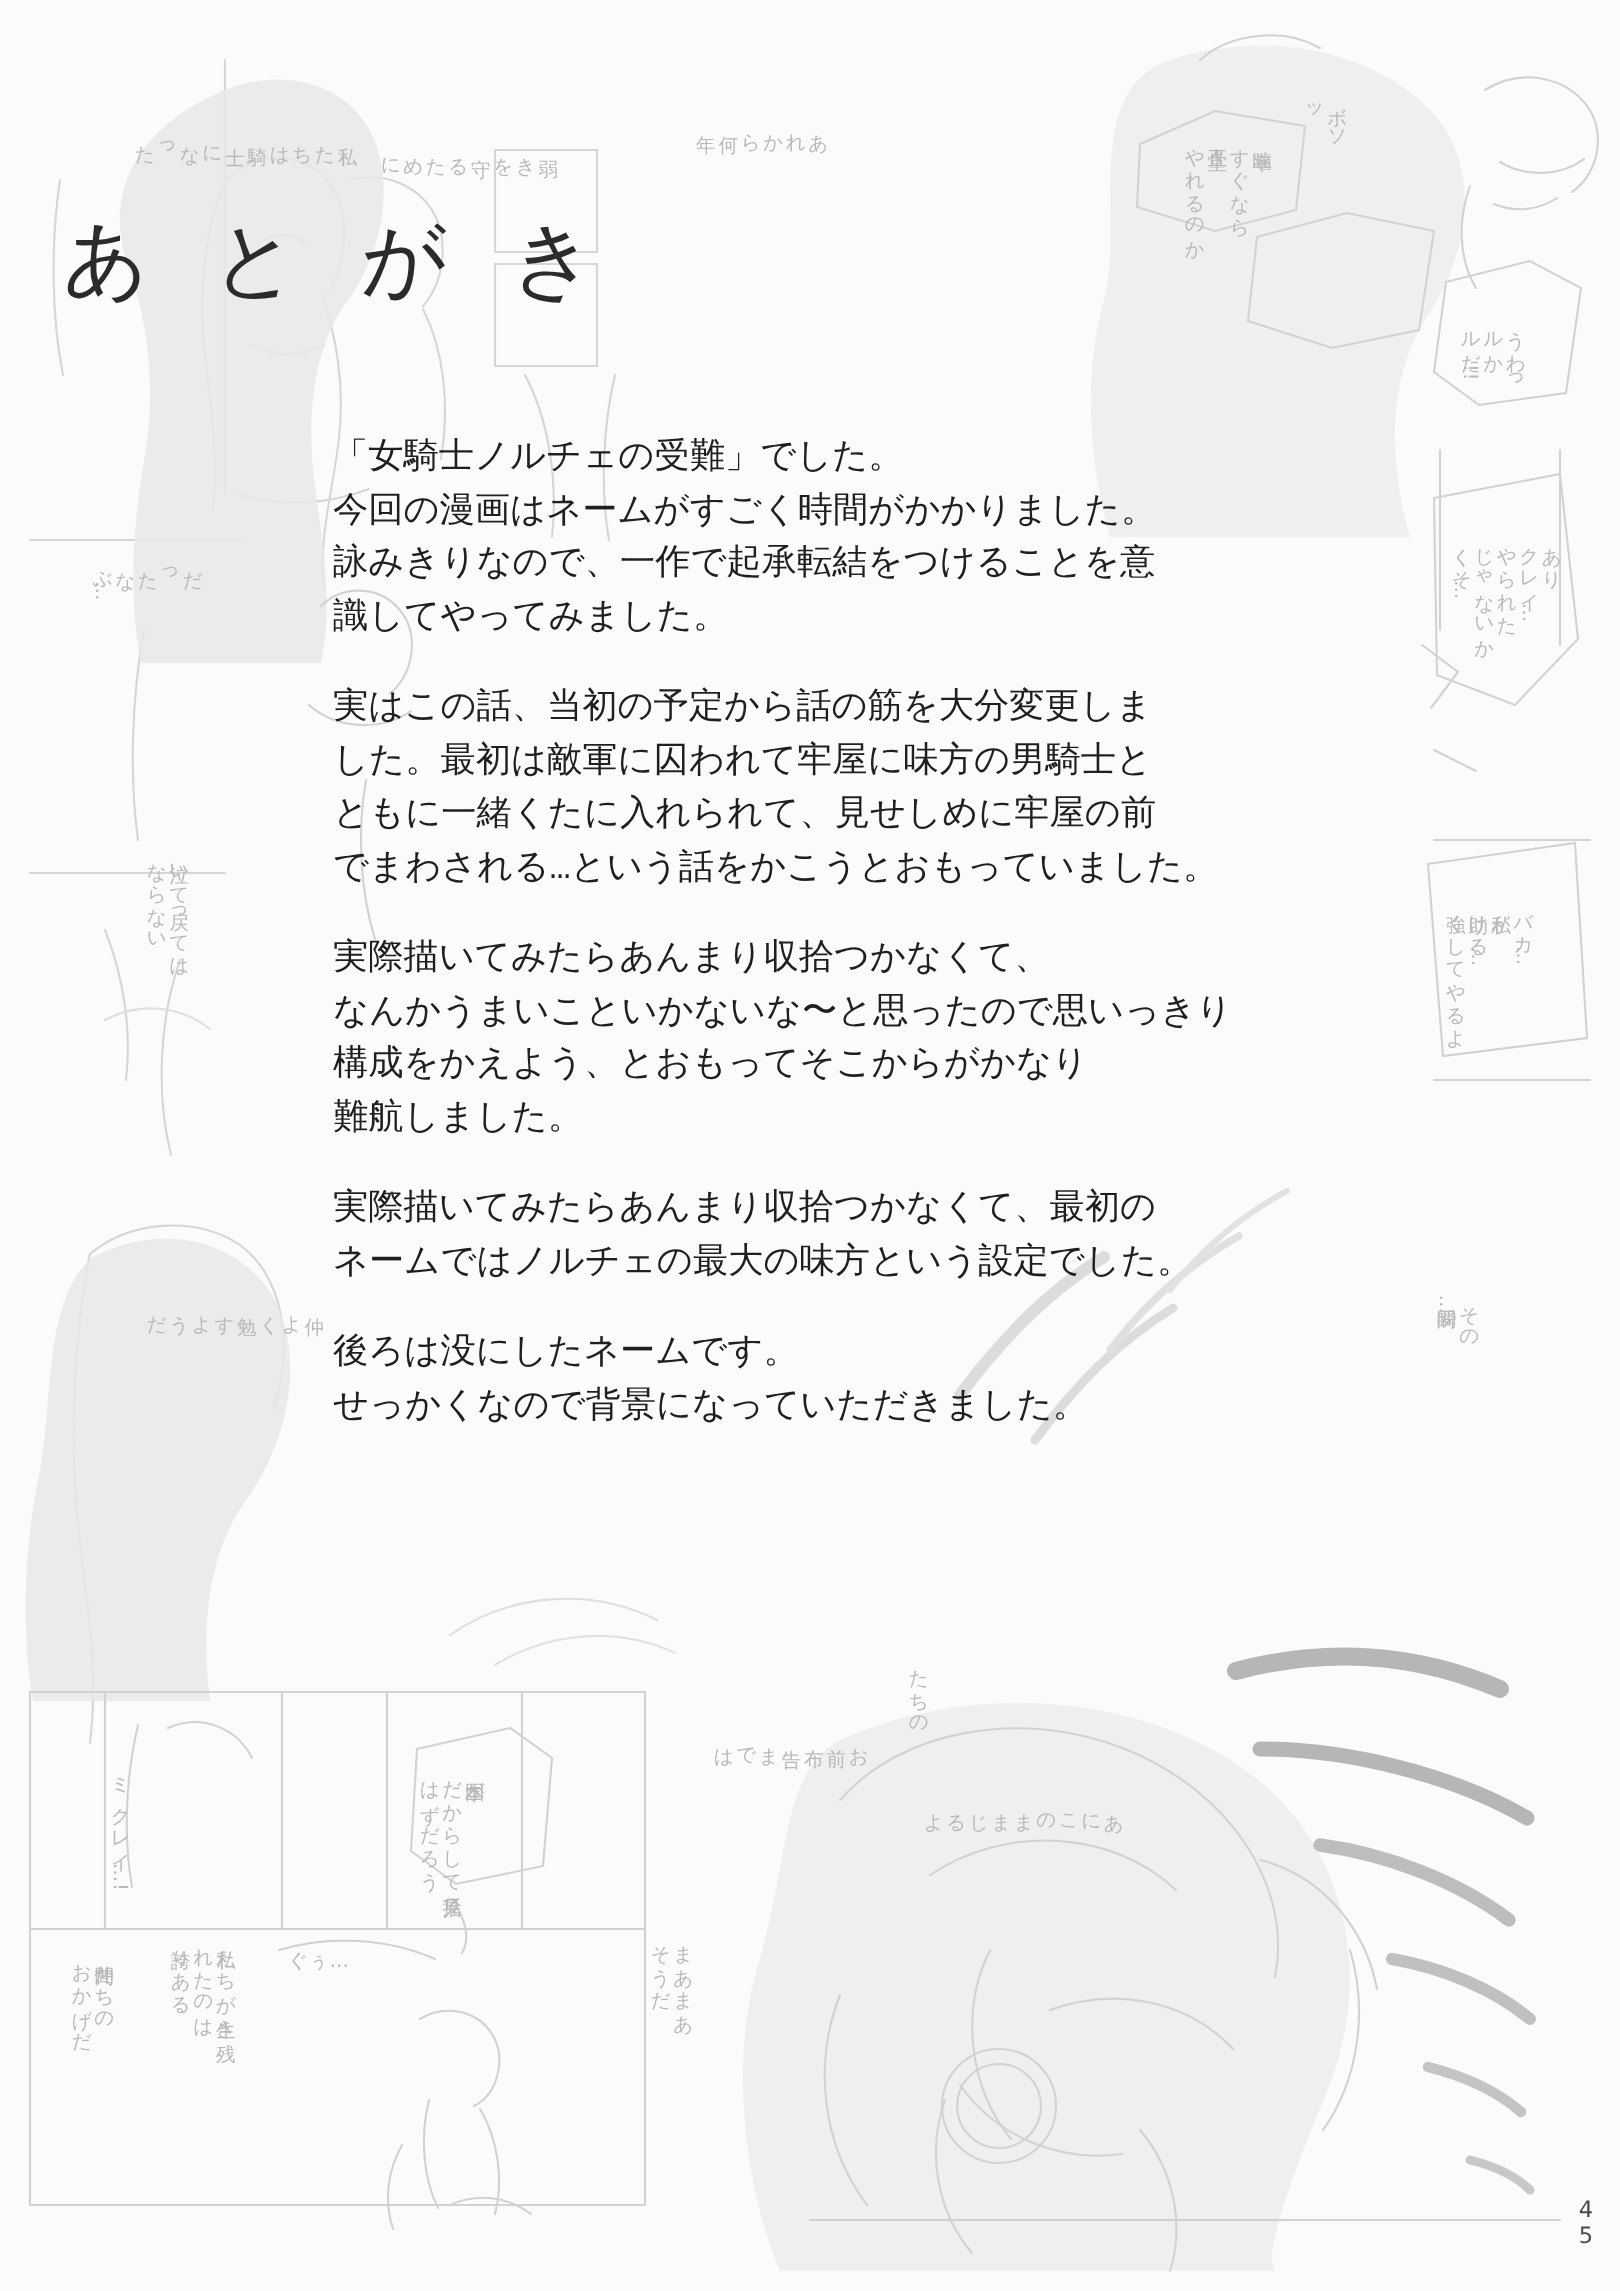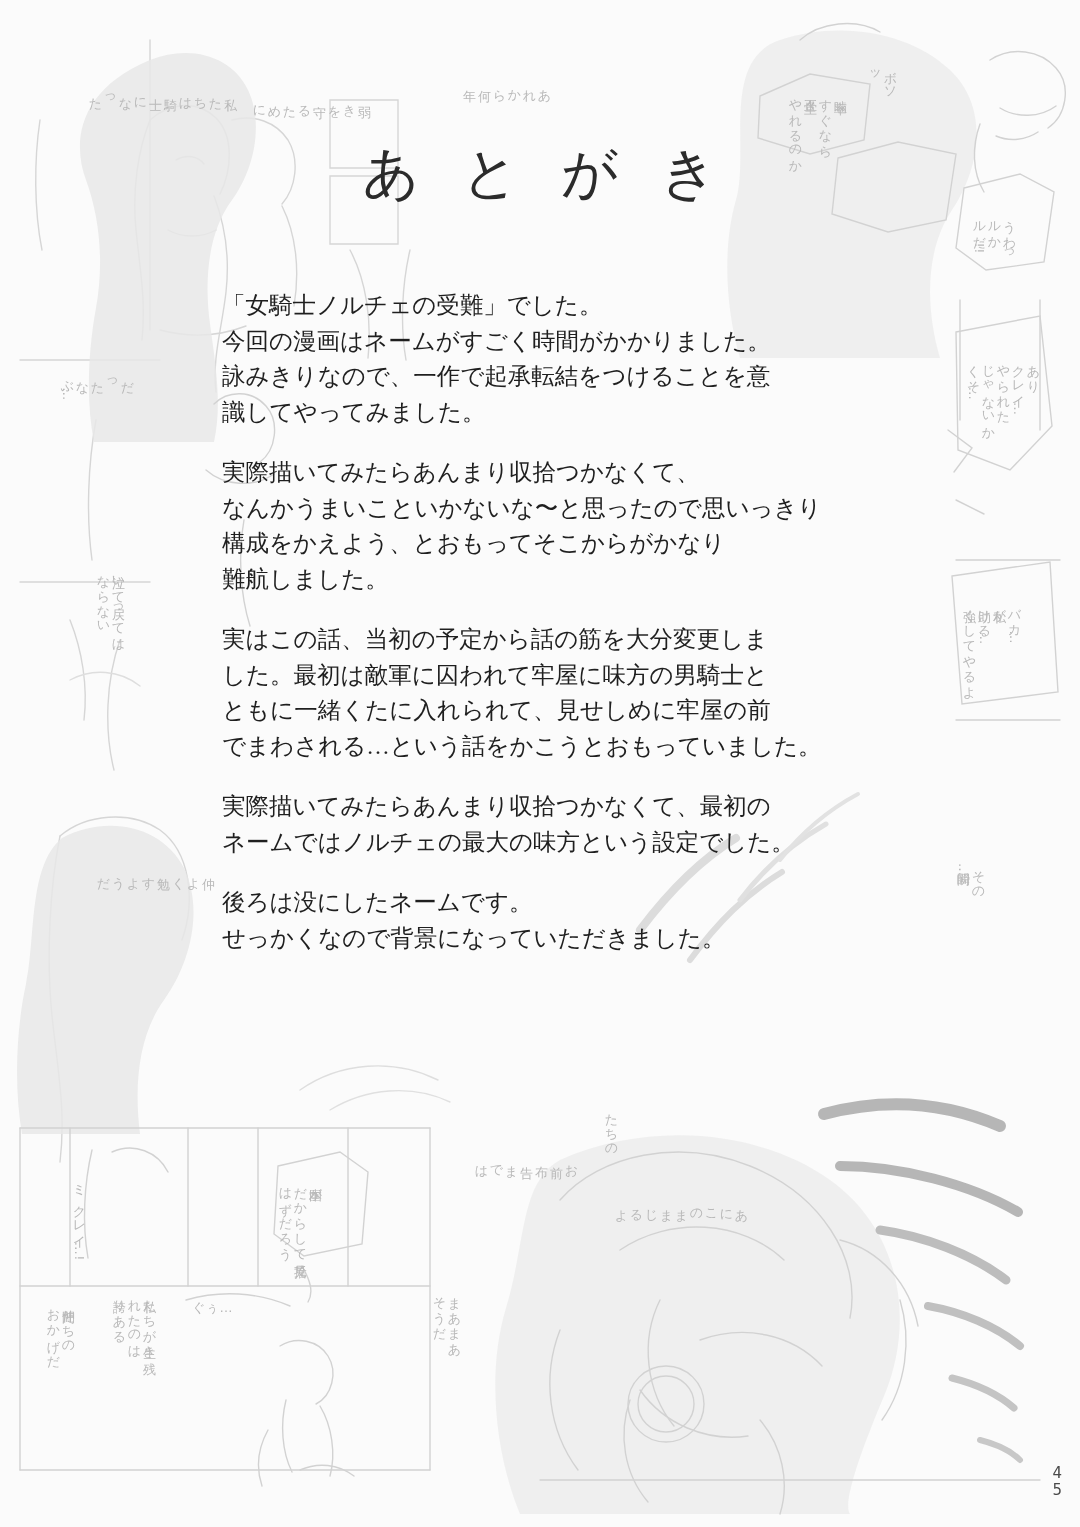--- a/index.html
+++ b/index.html
@@ -32,38 +32,37 @@
   #content {
     position: absolute;
     inset: 0;
   }
 
   .afterword-title {
     position: absolute;
     left: 0;
     right: 0;
     top: 136px;
-    text-align: center;
     font-size: 56px;
     letter-spacing: 42px;
     color: #2b2b2b;
     font-family: "DejaVu Sans", sans-serif;
     font-weight: 400;
     text-indent: 42px;
   }
 
   .body-text {
     position: absolute;
     left: 222px;
     top: 288px;
     width: 700px;
     color: #1f1f1f;
     font-size: 23.5px;
     line-height: 35.5px;
-    font-family: Liberation Serif, serif;
+    font-family: Liberation Mono, monospace;
   }
   .body-text p {
     margin: 0 0 25px 0;
     white-space: pre-line;
   }
   .body-text p:last-child { margin-bottom: 5px; }
 
   .page-number {
     position: absolute;
     right: 18px;
@@ -313,28 +312,28 @@
     </div>
 
   <div id="content">
     <div class="afterword-title">あとがき</div>
 
     <div class="body-text">
       <p>「女騎士ノルチェの受難」でした。
 今回の漫画はネームがすごく時間がかかりました。
 詠みきりなので、一作で起承転結をつけることを意
 識してやってみました。</p>
+      <p>実はこの話、当初の予定から話の筋を大分変更しま
+した。最初は敵軍に囚われて牢屋に味方の男騎士と
+ともに一緒くたに入れられて、見せしめに牢屋の前
+でまわされる…という話をかこうとおもっていました。</p>
       <p>実際描いてみたらあんまり収拾つかなくて、
 なんかうまいこといかないな〜と思ったので思いっきり
 構成をかえよう、とおもってそこからがかなり
 難航しました。</p>
-      <p>実はこの話、当初の予定から話の筋を大分変更しま
-した。最初は敵軍に囚われて牢屋に味方の男騎士と
-ともに一緒くたに入れられて、見せしめに牢屋の前
-でまわされる…という話をかこうとおもっていました。</p>
       <p>実際描いてみたらあんまり収拾つかなくて、最初の
 ネームではノルチェの最大の味方という設定でした。</p>
       <p>後ろは没にしたネームです。
 せっかくなので背景になっていただきました。</p>
     </div>
 
     <div class="page-number">4
 5</div>
   </div>
 </div>

